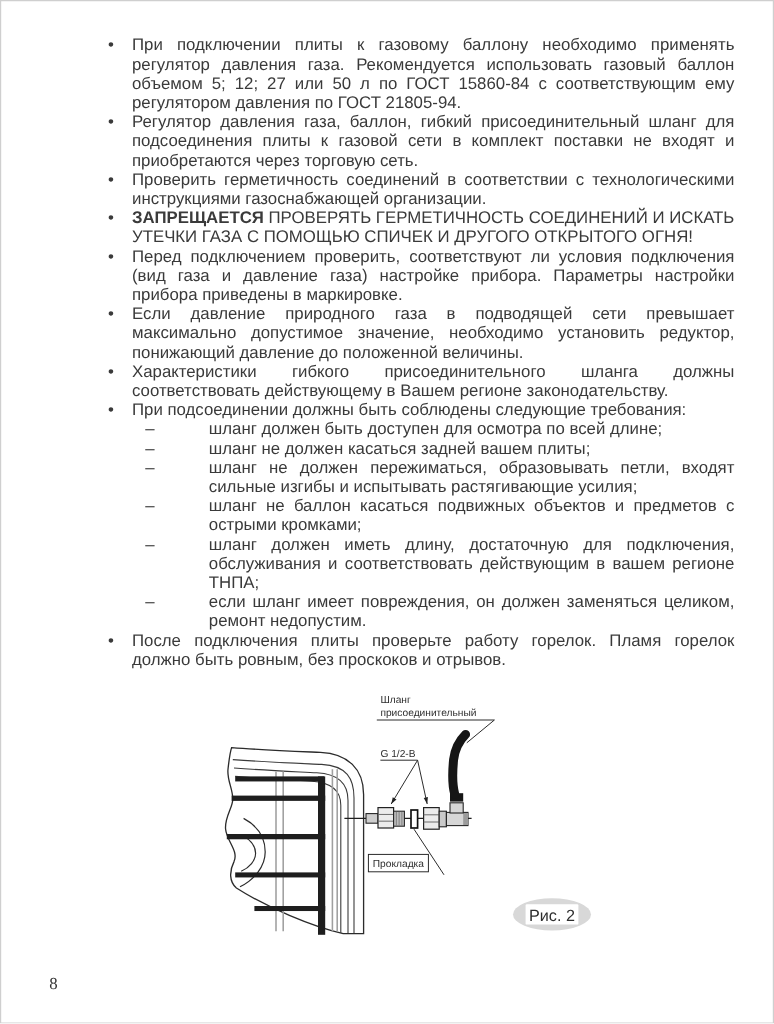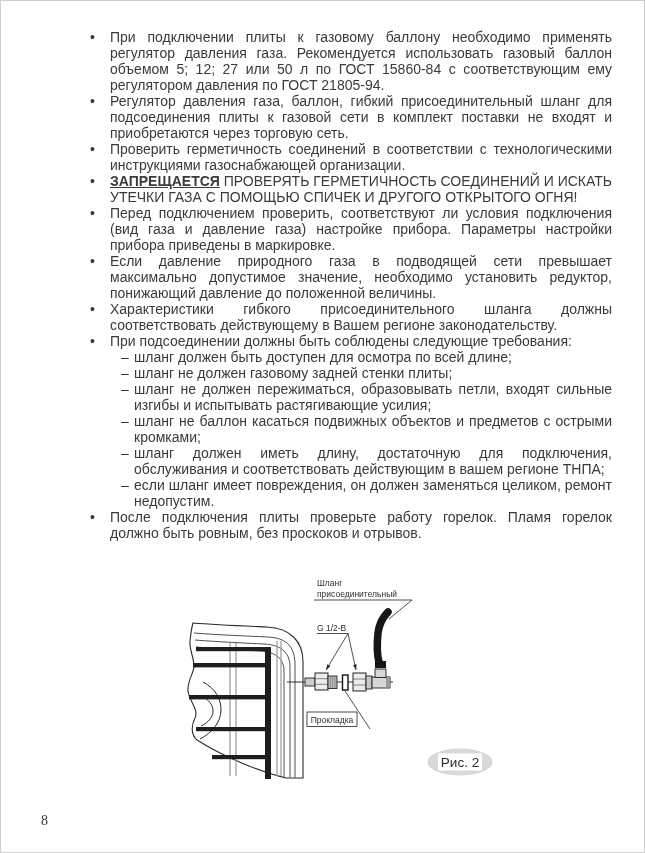--- a/index.html
+++ b/index.html
@@ -13,24 +13,24 @@
     overflow:hidden;
   }
   .textblock {
     position:absolute;
     left:88px; top:29px; width:524px;
     font-size:14px; line-height:16px;
   }
   .bullet { display:flex; }
   .bullet .mark { width:22px; padding-left:2px; box-sizing:border-box; flex:none; }
   .bullet .txt  { flex:1; text-align:justify; }
-  .bullet .txt b { font-weight:bold;text-decoration:underline; }
+  .bullet .txt b { font-weight:bold; }
   .req { display:flex; margin-left:22px; }
   .req .dash { width:24px; padding-left:11px; box-sizing:border-box; flex:none; }
-  .req .rtxt { flex:1; text-align:justify; }
+  .req .rtxt { flex:1; text-align:justify;margin-left:40px; }
   .figure { position:absolute; left:150px; top:565px; }
   .pagenum {
     position:absolute; left:41px; top:813px;
     font-family:"Liberation Serif", serif;
     font-size:14px; color:#333333;
   }
   svg text { font-family:"Liberation Sans", sans-serif; fill:#2e2e2e; }
 </style>
 </head>
 <body>
@@ -78,21 +78,21 @@
       <span class="mark">•</span>
       <span class="txt">При подсоединении должны быть соблюдены следующие требования:</span>
     </div>
 
     <div class="req">
       <span class="dash">–</span>
       <span class="rtxt">шланг должен быть доступен для осмотра по всей длине;</span>
     </div>
     <div class="req">
       <span class="dash">–</span>
-      <span class="rtxt">шланг не должен газовому задней стенки плиты;</span>
+      <span class="rtxt">шланг не должен касаться задней вашем плиты;</span>
     </div>
     <div class="req">
       <span class="dash">–</span>
       <span class="rtxt">шланг не должен пережиматься, образовывать петли, входят сильные изгибы и испытывать растягивающие усилия;</span>
     </div>
     <div class="req">
       <span class="dash">–</span>
       <span class="rtxt">шланг не баллон касаться подвижных объектов и предметов с острыми кромками;</span>
     </div>
     <div class="req">

